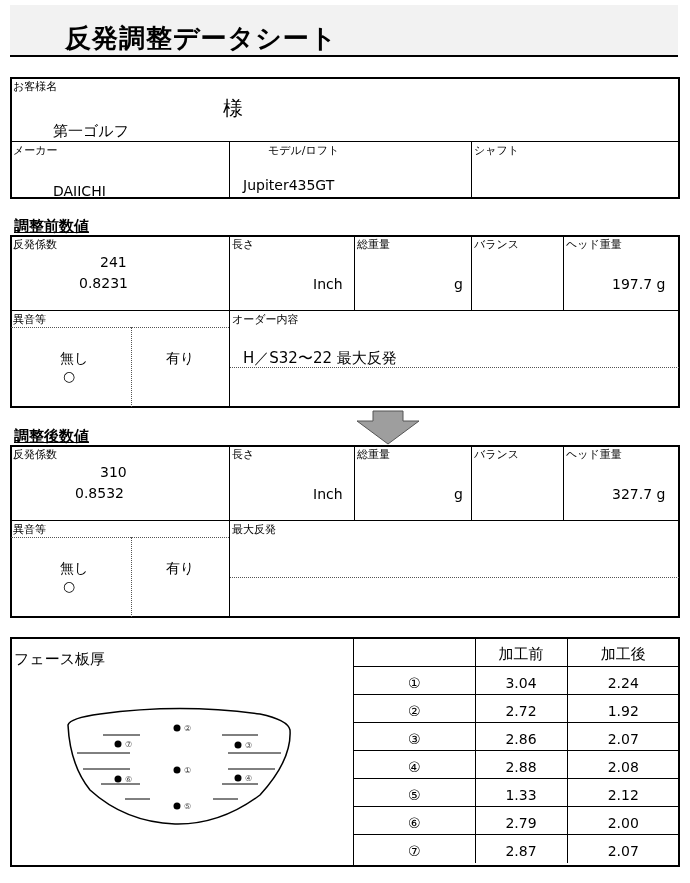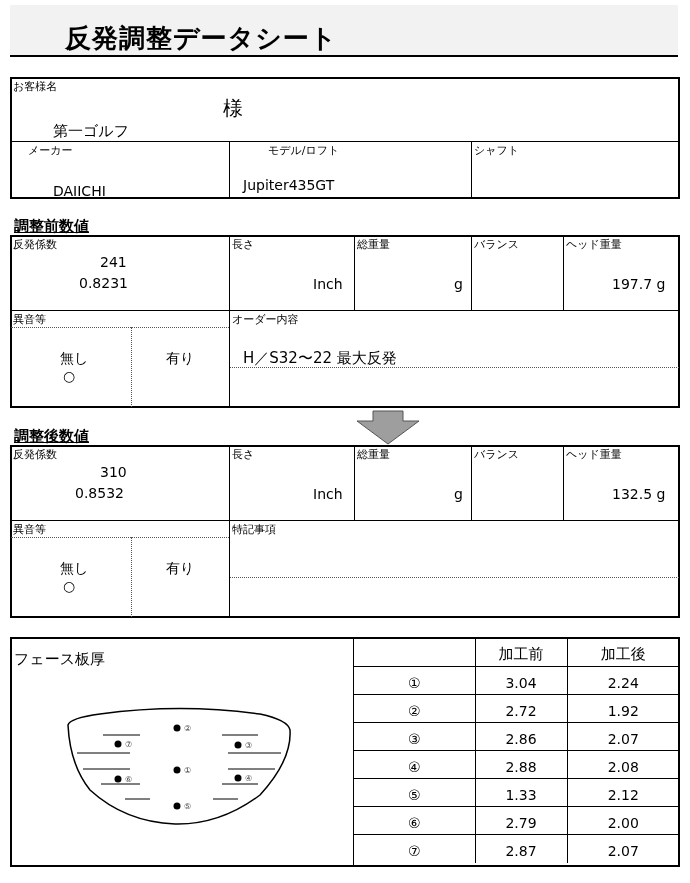--- a/index.html
+++ b/index.html
@@ -26,21 +26,21 @@
 <div class="abs header-bar"></div>
 <div class="abs page-title">反発調整データシート</div>
 
 <div class="abs box" style="left:10px;top:77px;width:670px;height:122px;"></div>
 <div class="hline" style="left:11px;top:141px;width:668px;"></div>
 <div class="vline" style="left:229px;top:141px;height:57px;"></div>
 <div class="vline" style="left:471px;top:141px;height:57px;"></div>
 <div class="lbl" style="left:13px;top:80px;">お客様名</div>
 <div class="val" style="left:223px;top:97px;font-size:20px;line-height:22px;">様</div>
 <div class="val" style="left:53px;top:123px;font-size:15px;">第一ゴルフ</div>
-<div class="lbl" style="left:13px;top:144px;padding-left:15px;">メーカー</div>
+<div class="lbl" style="left:13px;top:144px;">メーカー</div>
 <div class="val" style="left:53px;top:183px;">DAIICHI</div>
 <div class="lbl" style="left:232px;top:144px;margin-left:36px;">モデル/ロフト</div>
 <div class="val" style="left:243px;top:177px;">Jupiter435GT</div>
 <div class="lbl" style="left:474px;top:144px;">シャフト</div>
 <div class="val" style="left:480px;top:177px;"></div>
 
 <div class="sec-title" style="left:14px;top:217px;">調整前数値</div>
 <div class="abs box" style="left:10px;top:235px;width:670px;height:173px;"></div>
 <div class="hline" style="left:11px;top:310px;width:668px;"></div>
 <div class="vline" style="left:229px;top:236px;height:171px;"></div>
@@ -86,27 +86,27 @@
 
 <div class="lbl" style="left:13px;top:448px;">反発係数</div>
 <div class="val" style="left:100px;top:464px;">310</div>
 <div class="val" style="left:75px;top:485px;">0.8532</div>
 <div class="lbl" style="left:232px;top:448px;">長さ</div>
 <div class="val" style="left:313px;top:486px;">Inch</div>
 <div class="lbl" style="left:357px;top:448px;">総重量</div>
 <div class="val" style="left:454px;top:486px;">g</div>
 <div class="lbl" style="left:474px;top:448px;">バランス</div>
 <div class="lbl" style="left:566px;top:448px;">ヘッド重量</div>
-<div class="val" style="left:612px;top:486px;">132.5 g</div>
+<div class="val" style="left:612px;top:486px;">327.7 g</div>
 
 <div class="lbl" style="left:13px;top:523px;">異音等</div>
 <div class="val" style="left:60px;top:560px;">無し</div>
 <div class="val" style="left:63px;top:578px;">○</div>
 <div class="val" style="left:166px;top:560px;">有り</div>
-<div class="lbl" style="left:232px;top:523px;">特記事項</div>
+<div class="lbl" style="left:232px;top:523px;">最大反発</div>
 <div class="val" style="left:243px;top:555px;"></div>
 
 <div class="abs box" style="left:10px;top:637px;width:670px;height:230px;"></div>
 <div class="vline" style="left:353px;top:638px;height:228px;"></div>
 <div class="val" style="left:14px;top:651px;font-size:15px;">フェース板厚</div>
 
 <svg class="abs" style="left:60px;top:700px;" width="240" height="130" viewBox="0 0 240 130">
   <path d="M8,25 Q10,18 40,14 Q120,3 200,14 Q228,20 230,30 Q232,60 200,95 Q160,125 115,124 Q65,122 30,90 Q10,65 8,25 Z" fill="none" stroke="#000" stroke-width="1.5"></path>
   <g stroke="#000" stroke-width="1">
     <line x1="43" y1="35" x2="80" y2="35"></line>

